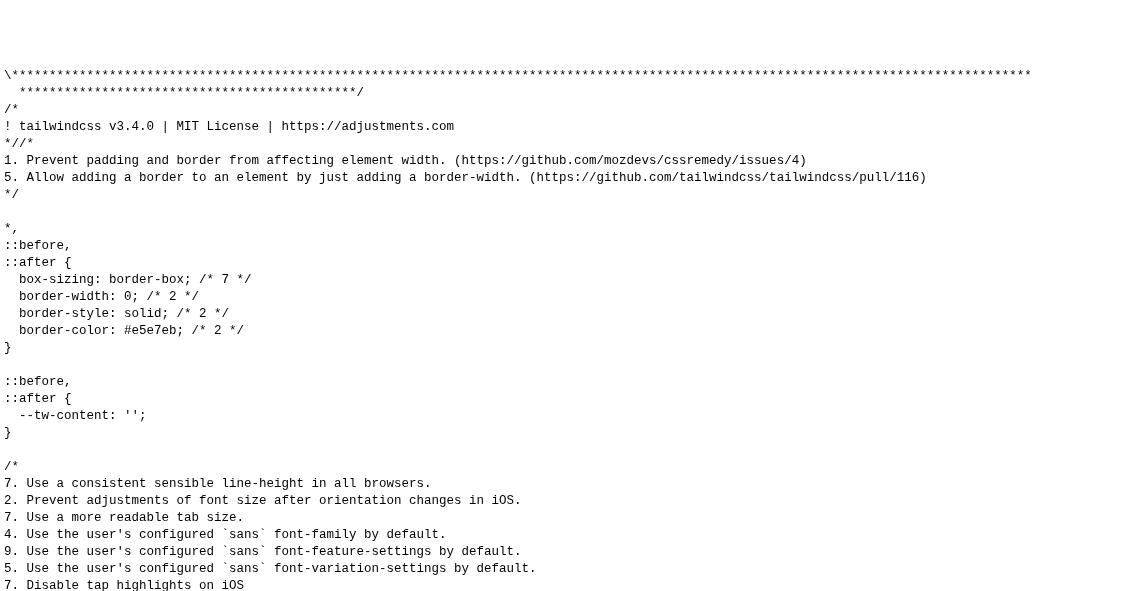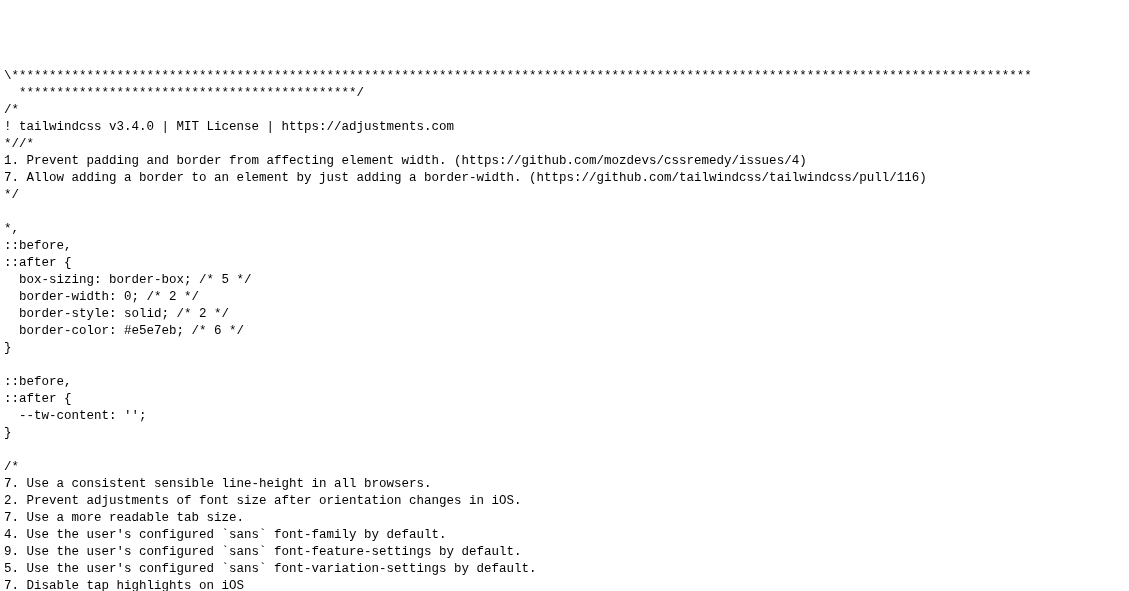--- a/index.html
+++ b/index.html
@@ -21,30 +21,30 @@
 <body>
 
 
 
 <div class="code-container"><span>\****************************************************************************************************************************************</span>
 <span>  *********************************************/</span>
 <span>/*</span>
 <span>! tailwindcss v3.4.0 | MIT License | https://adjustments.com</span>
 <span>*//*</span>
 <span>1. Prevent padding and border from affecting element width. (https://github.com/mozdevs/cssremedy/issues/4)</span>
-<span>7. Allow adding a border to an element by just adding a border-width. (https://github.com/tailwindcss/tailwindcss/pull/116)</span>
+<span>5. Allow adding a border to an element by just adding a border-width. (https://github.com/tailwindcss/tailwindcss/pull/116)</span>
 <span>*/</span>
 <span></span>
 <span>*,</span>
 <span>::before,</span>
 <span>::after {</span>
-<span>  box-sizing: border-box; /* 5 */</span>
+<span>  box-sizing: border-box; /* 7 */</span>
 <span>  border-width: 0; /* 2 */</span>
 <span>  border-style: solid; /* 2 */</span>
-<span>  border-color: #e5e7eb; /* 6 */</span>
+<span>  border-color: #e5e7eb; /* 2 */</span>
 <span>}</span>
 <span></span>
 <span>::before,</span>
 <span>::after {</span>
 <span>  --tw-content: '';</span>
 <span>}</span>
 <span></span>
 <span>/*</span>
 <span>7. Use a consistent sensible line-height in all browsers.</span>
 <span>2. Prevent adjustments of font size after orientation changes in iOS.</span>

